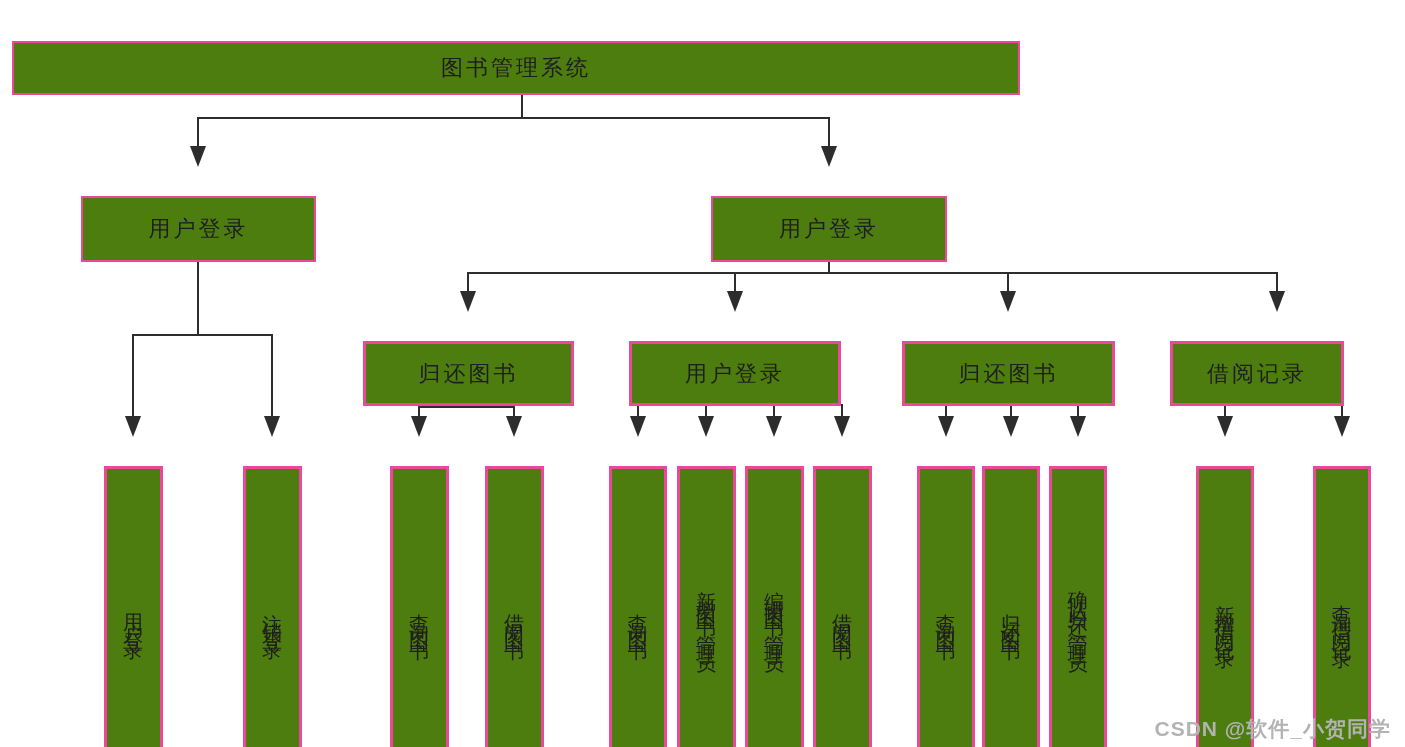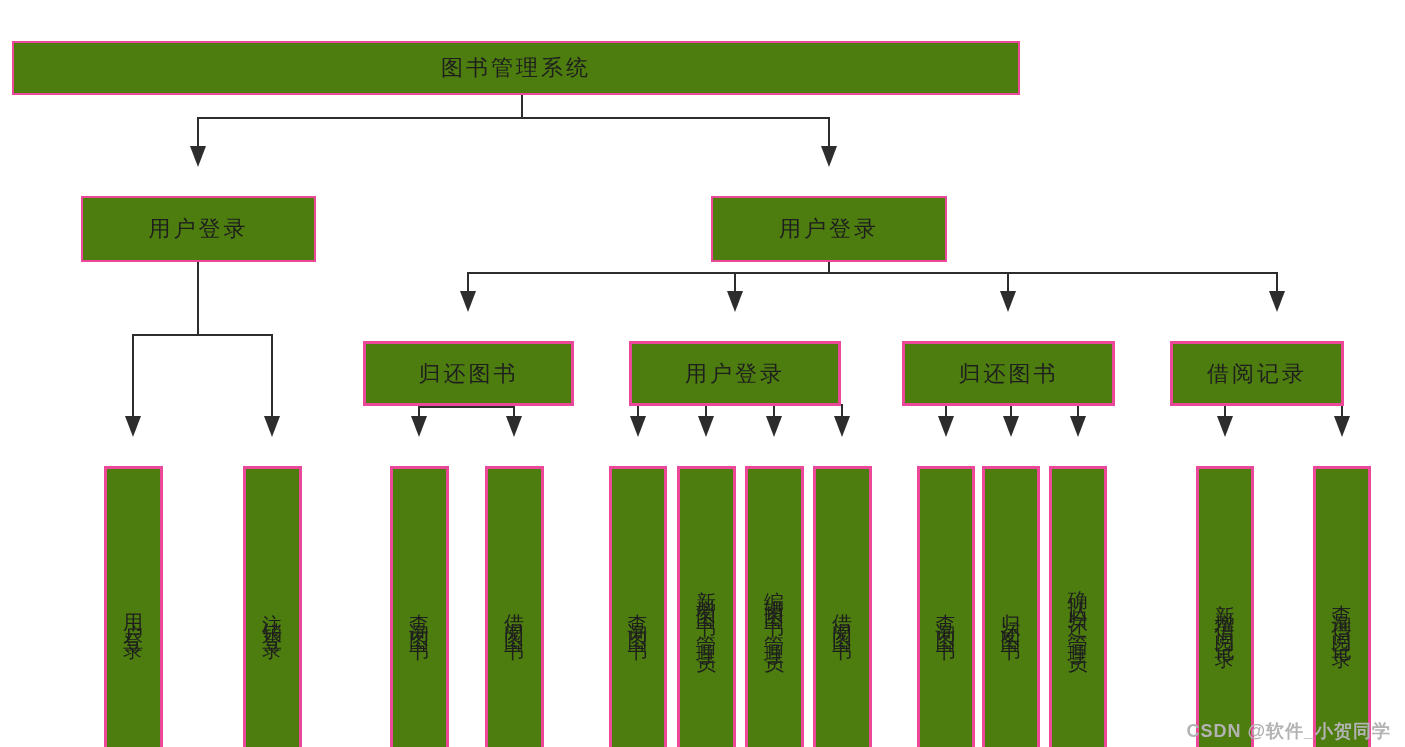--- a/index.html
+++ b/index.html
@@ -24,21 +24,21 @@
   .node.lvl3 { border-width:3px; }
   .line { position:absolute; background:#2d2d2d; }
   .arrow {
     position:absolute; width:0; height:0;
     border-left:8px solid transparent;
     border-right:8px solid transparent;
     border-top:21px solid #2d2d2d;
   }
   .watermark {
     position:absolute; right:14px; bottom:4px;
-    font-size:18px; font-weight:bold; letter-spacing:1px;
+    font-size:21px; font-weight:bold; letter-spacing:1px;
     color:#b3b3b3; white-space:nowrap;
   }
 </style>
 </head>
 <body>
 
 <div id="stage">
   <div id="edges">
       <div class="line" style="left: 521px; top: 66px; width: 2px; height: 52px;"></div>
       <div class="line" style="left: 197px; top: 117px; width: 633px; height: 2px;"></div>

